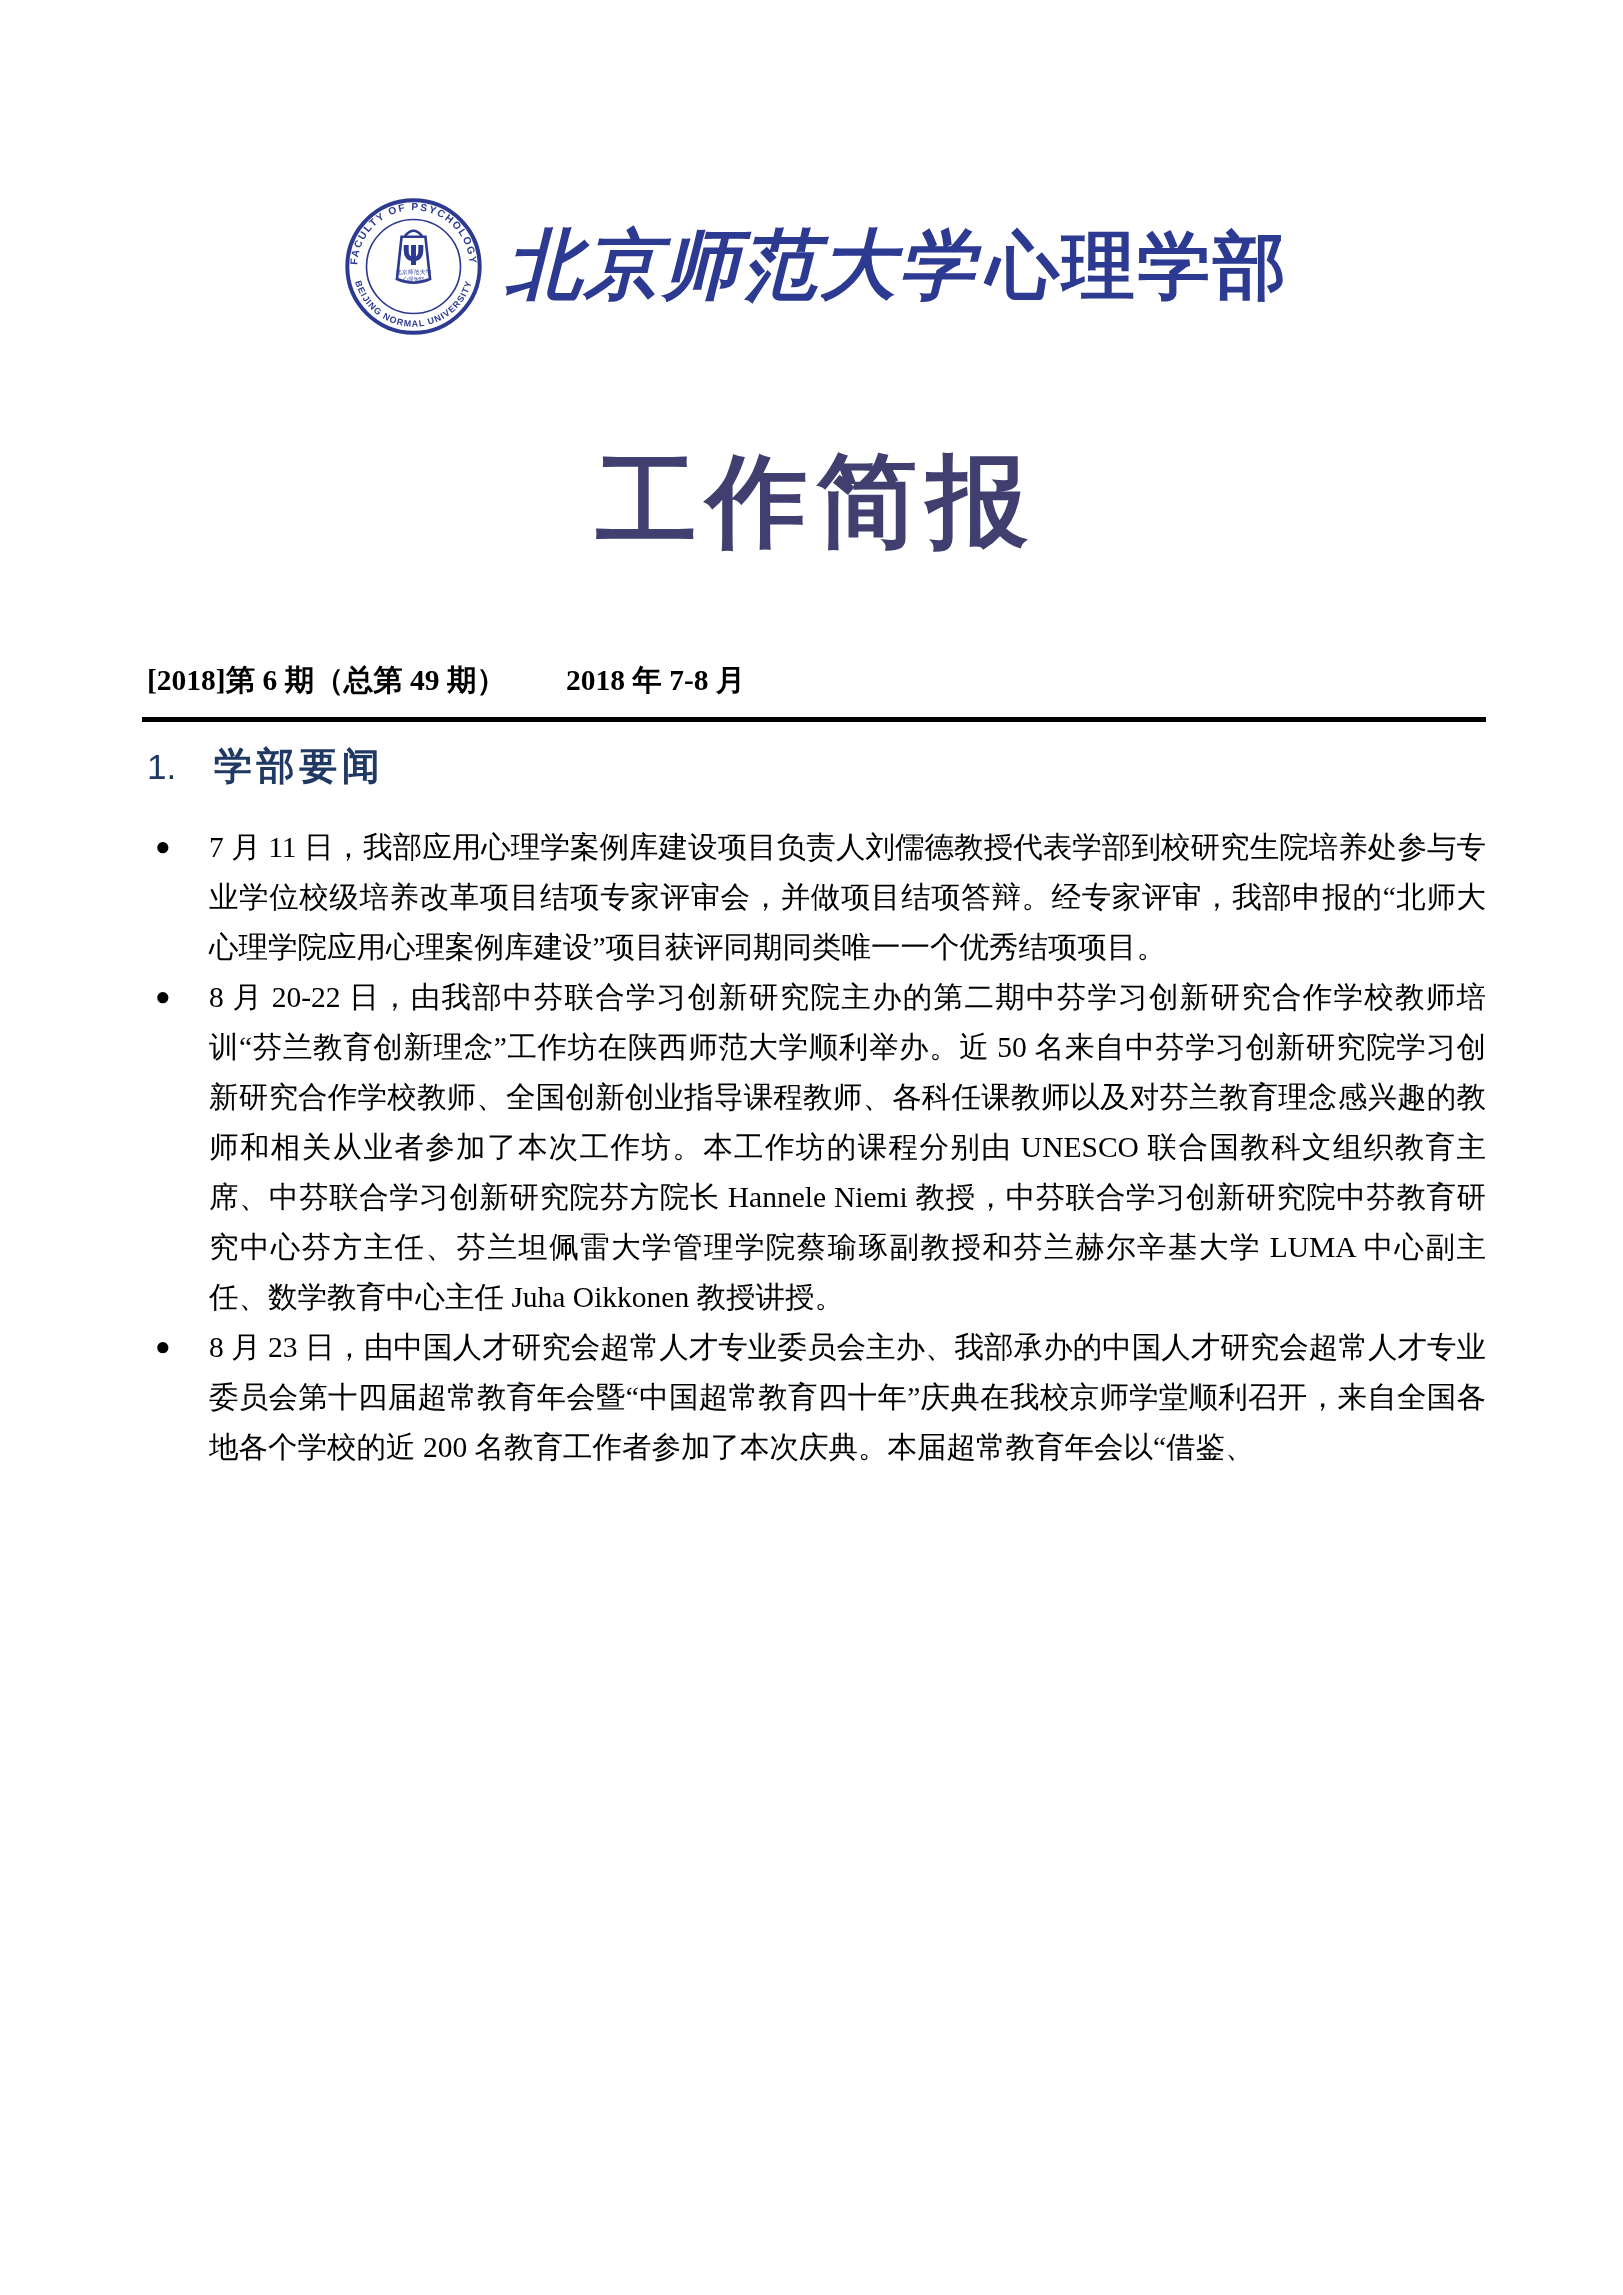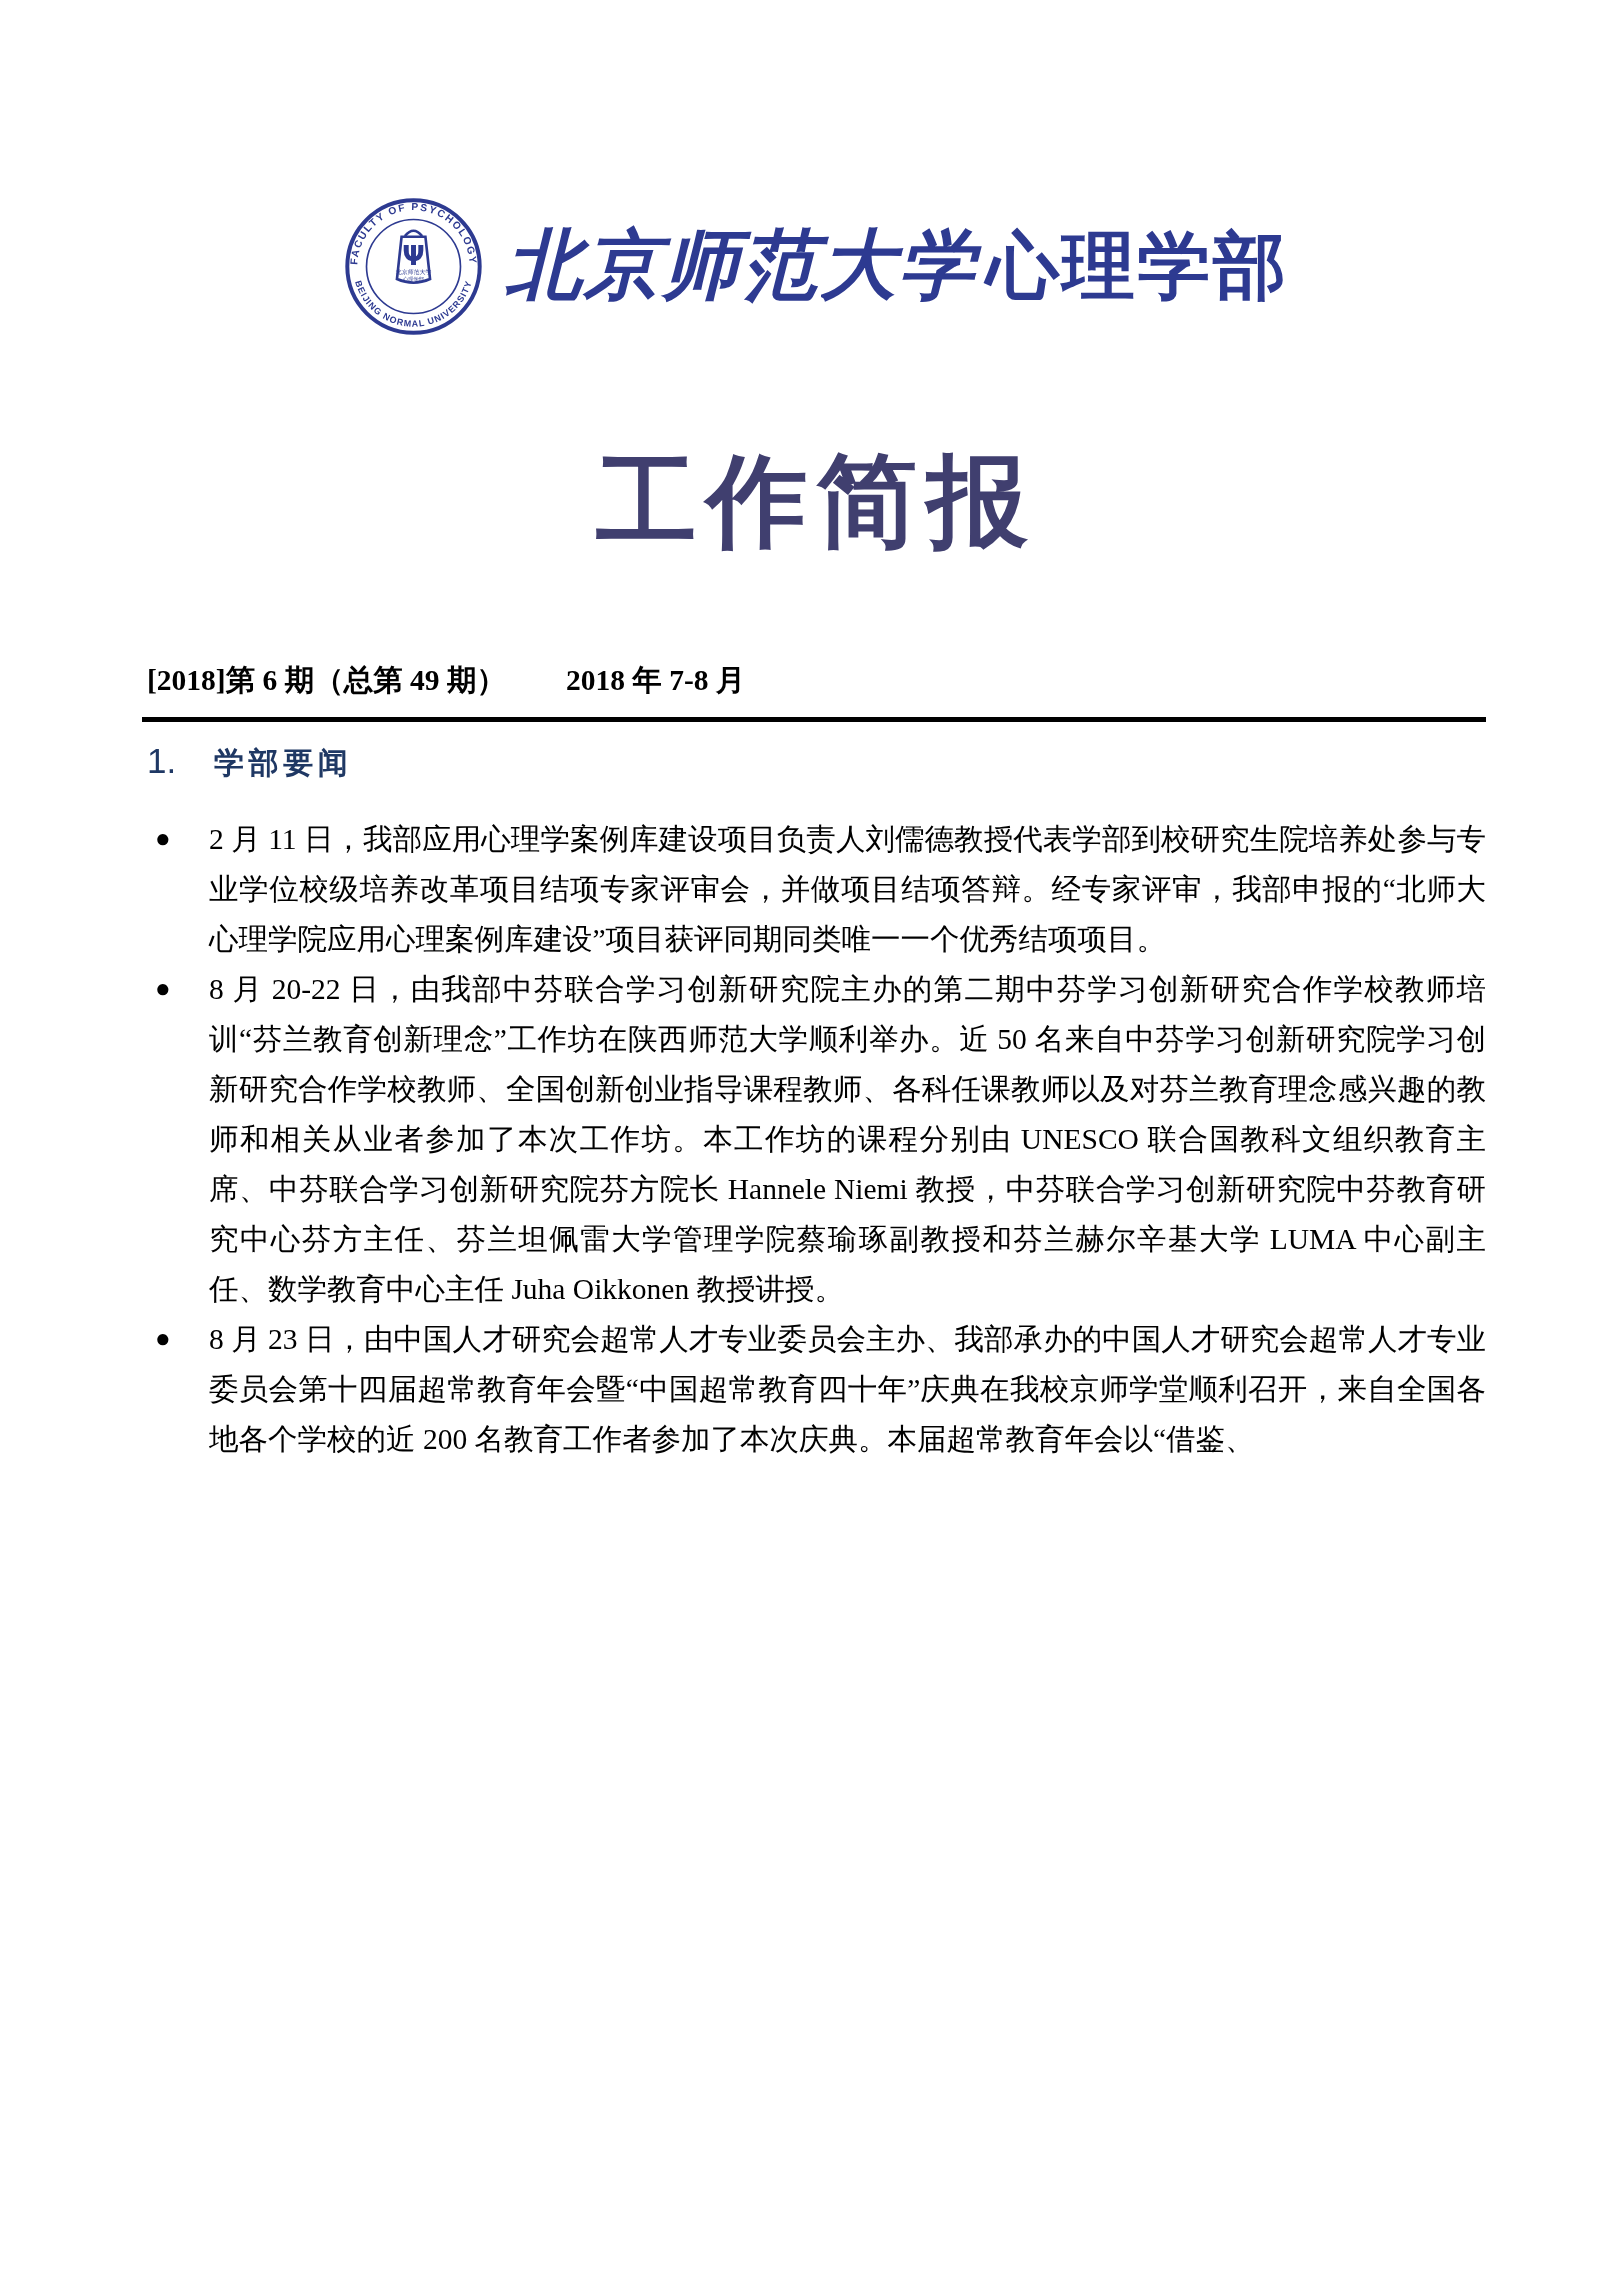--- a/index.html
+++ b/index.html
@@ -62,21 +62,21 @@
     margin:18.3px 0 0 0;
     display:flex;align-items:baseline;
     color:#1F3864;
     font-family:"Liberation Sans","DejaVu Sans",sans-serif;
   }
   .section-num{
     font-weight:400;font-size:35px;
     width:67px;flex:0 0 auto;
   }
   .section-title{
-    font-weight:700;font-size:30px;letter-spacing:4.6px;
+    font-weight:700;font-size:38px;letter-spacing:4.6px;
   }
   
   .news-list{
     list-style:none;
     margin:30px 0 0 0;padding:0;
   }
   .news-list li{
     position:relative;
     padding-left:62px;
     font-size:29.5px;
@@ -132,19 +132,19 @@
   </div>
 
   <hr class="rule">
 
   <h2 class="section-heading">
     <span class="section-num">1.</span>
     <span class="section-title">学部要闻</span>
   </h2>
 
   <ul class="news-list">
-    <li>2 月 11 日，我部应用心理学案例库建设项目负责人刘儒德教授代表学部到校研究生院培养处参与专业学位校级培养改革项目结项专家评审会，并做项目结项答辩。经专家评审，我部申报的“北师大心理学院应用心理案例库建设”项目获评同期同类唯一一个优秀结项项目。</li>
+    <li>7 月 11 日，我部应用心理学案例库建设项目负责人刘儒德教授代表学部到校研究生院培养处参与专业学位校级培养改革项目结项专家评审会，并做项目结项答辩。经专家评审，我部申报的“北师大心理学院应用心理案例库建设”项目获评同期同类唯一一个优秀结项项目。</li>
     <li>8 月 20-22 日，由我部中芬联合学习创新研究院主办的第二期中芬学习创新研究合作学校教师培训“芬兰教育创新理念”工作坊在陕西师范大学顺利举办。近 50 名来自中芬学习创新研究院学习创新研究合作学校教师、全国创新创业指导课程教师、各科任课教师以及对芬兰教育理念感兴趣的教师和相关从业者参加了本次工作坊。本工作坊的课程分别由 UNESCO 联合国教科文组织教育主席、中芬联合学习创新研究院芬方院长 Hannele Niemi 教授，中芬联合学习创新研究院中芬教育研究中心芬方主任、芬兰坦佩雷大学管理学院蔡瑜琢副教授和芬兰赫尔辛基大学 LUMA 中心副主任、数学教育中心主任 Juha Oikkonen 教授讲授。</li>
     <li>8 月 23 日，由中国人才研究会超常人才专业委员会主办、我部承办的中国人才研究会超常人才专业委员会第十四届超常教育年会暨“中国超常教育四十年”庆典在我校京师学堂顺利召开，来自全国各地各个学校的近 200 名教育工作者参加了本次庆典。本届超常教育年会以“借鉴、</li>
   </ul>
 
 </div>
 
 
 </body></html>

